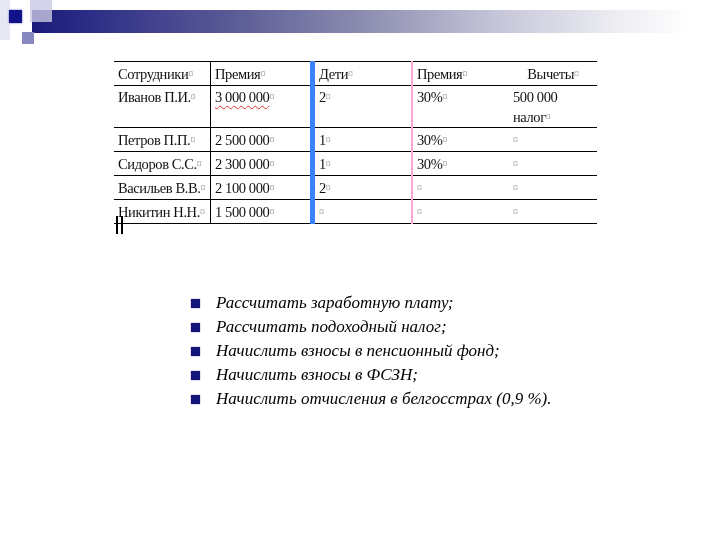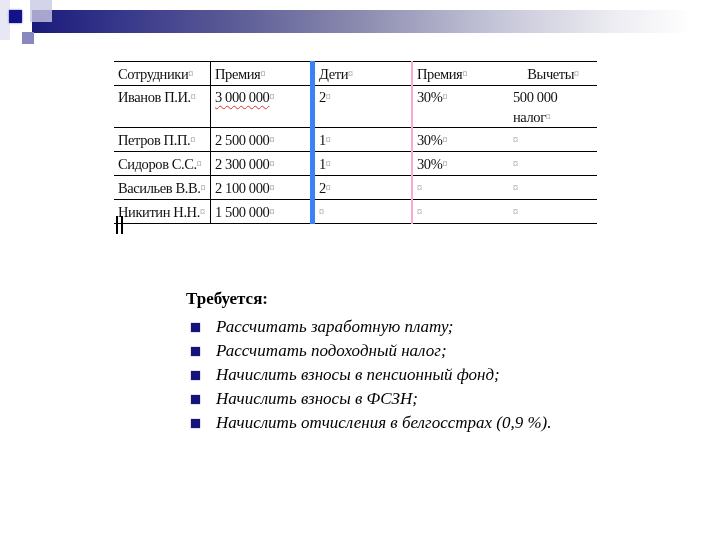--- a/index.html
+++ b/index.html
@@ -179,21 +179,20 @@
     <td class="c2"><span></span><span class="mark">¤</span></td>
     <td class="c3"><span></span><span class="mark">¤</span></td>
     <td class="c4"><span></span><span class="mark">¤</span></td>
   </tr>
 </tbody>
   </table>
 
 <div class="cursor"></div>
 
 <div class="req">
-  <p class="title">Требуется:</p>
   <ul>
     <li><span class="bullet"></span><span>Рассчитать заработную плату;</span></li>
     <li><span class="bullet"></span><span>Рассчитать подоходный налог;</span></li>
     <li><span class="bullet"></span><span>Начислить взносы в пенсионный фонд;</span></li>
     <li><span class="bullet"></span><span>Начислить взносы в ФСЗН;</span></li>
     <li><span class="bullet"></span><span>Начислить отчисления в белгосстрах (0,9 %).</span></li>
   </ul>
 </div>
 
 </body></html>

